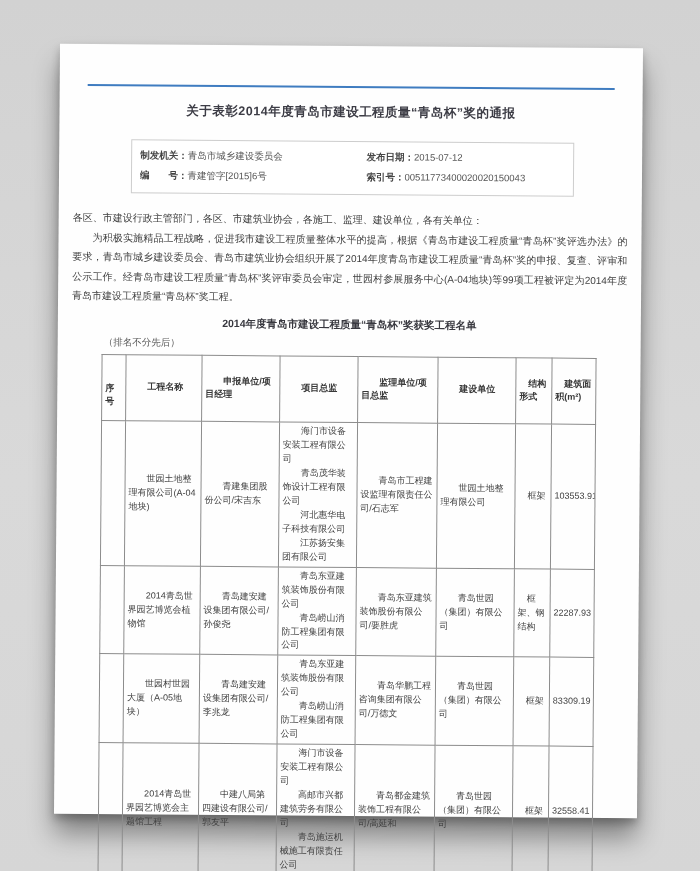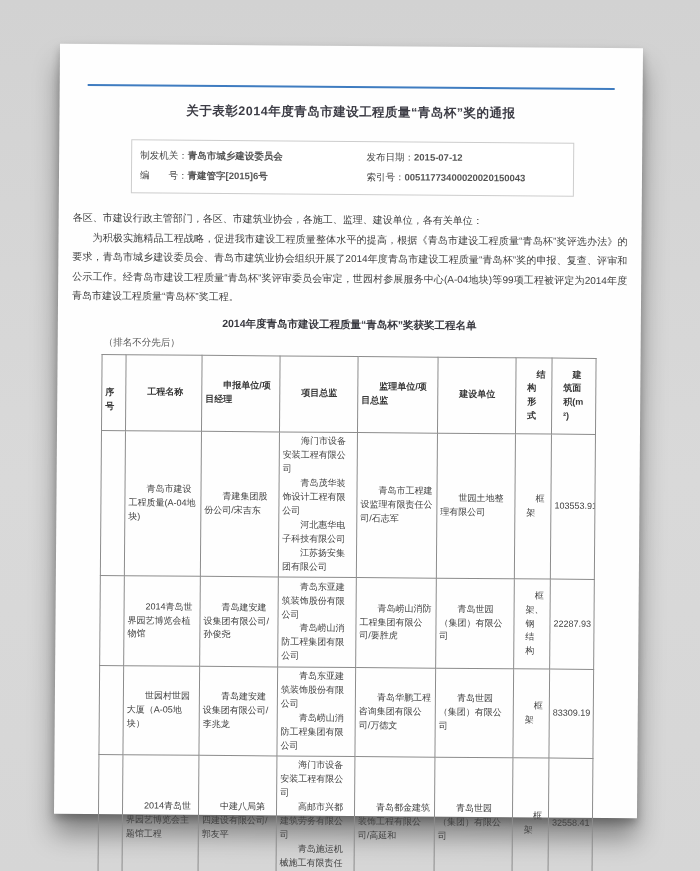--- a/index.html
+++ b/index.html
@@ -16,38 +16,38 @@
   }
   .topline{margin:40px 28px 0 28px;border-top:2px solid #3f7cc0;height:0;}
   .doc-title{margin:16px 24px 0 24px;text-align:center;font-weight:bold;
     font-size:12.5px;color:#3d3d46;letter-spacing:0.5px;}
   .meta-box{
     margin:20px 68px 0 72px;border:1px solid #cdcdcd;background:#fff;
     padding:9px 8px 10px 8px;font-size:9.5px;color:#4a4a4a;
     display:grid;grid-template-columns:1.12fr 1fr;row-gap:7px;column-gap:4px;
   }
   .meta-item{white-space:nowrap;overflow:hidden;}
-  .meta-label{font-weight:normal;color:#454545;}
-  .meta-value{color:#555;font-weight:bold;}
+  .meta-label{font-weight:bold;color:#454545;}
+  .meta-value{color:#555;}
   .body-text{margin:15px 14px 0 14px;font-size:10px;line-height:1.95;
     color:#3f3f3f;text-align:justify;}
   .body-text p{margin:0;}
   .body-text p.indent{text-indent:2em;}
   .list-title{margin:10px 0 0 0;text-align:center;font-weight:bold;
     font-size:10.5px;color:#38383f;}
   .list-note{margin:6px 0 0 46px;font-size:9.5px;color:#555;}
   table.award{margin:5px auto 0 auto;border-collapse:collapse;width:478px;
     table-layout:fixed;}
   table.award th,table.award td{
     border:1px solid #8c8c8c;padding:2px 3px;vertical-align:middle;
     font-size:9px;line-height:1.55;color:#404040;font-weight:normal;
     text-align:left;word-break:break-all;overflow:hidden;}
   table.award th{font-weight:bold;color:#383838;}
   .ind{margin:0;text-indent:2em;}
-  .ind-s{margin:8px;text-indent:1em;}
+  .ind-s{margin:0;text-indent:1em;}
   .noind{margin:0;text-indent:0;}
   .cell-xh p{text-indent:0;padding-top:16px;}
   td.num{font-size:7.5px;white-space:nowrap;padding:2px 1px 2px 2px;}
   col.c-xh{width:24px;} col.c-prj{width:76px;} col.c-app{width:78px;}
   col.c-par{width:78px;} col.c-sup{width:80px;} col.c-own{width:78px;}
   col.c-str{width:36px;} col.c-area{width:44px;}
 </style>
 </head>
 <body>
 
@@ -108,21 +108,21 @@
       <th>
             <p class="ind-s">建筑面积(m²)</p>
           </th>
     </tr>
 
     <tr style="height:126px;">
       <td>
             <p class="noind"></p>
           </td>
       <td>
-            <p class="ind">青岛市建设工程质量(A-04地块)</p>
+            <p class="ind">世园土地整理有限公司(A-04地块)</p>
           </td>
       <td>
             <p class="ind">青建集团股份公司/宋吉东</p>
           </td>
       <td>
         <p class="ind">海门市设备安装工程有限公司</p>
         <p class="ind">青岛茂华装饰设计工程有限公司</p>
         <p class="ind">河北惠华电子科技有限公司</p>
         <p class="ind">江苏扬安集团有限公司</p>
       </td>
@@ -148,21 +148,21 @@
             <p class="ind">2014青岛世界园艺博览会植物馆</p>
           </td>
       <td>
             <p class="ind">青岛建安建设集团有限公司/孙俊尧</p>
           </td>
       <td>
         <p class="ind">青岛东亚建筑装饰股份有限公司</p>
         <p class="ind">青岛崂山消防工程集团有限公司</p>
       </td>
       <td>
-            <p class="ind">青岛崂山消防工程集团有限公司/要胜虎</p>
+            <p class="ind">青岛东亚建筑装饰股份有限公司/要胜虎</p>
           </td>
       <td>
             <p class="ind">青岛世园（集团）有限公司</p>
           </td>
       <td>
             <p class="ind-s">框架、钢结构</p>
           </td>
       <td class="num">
             <p class="noind">22287.93</p>
           </td>

